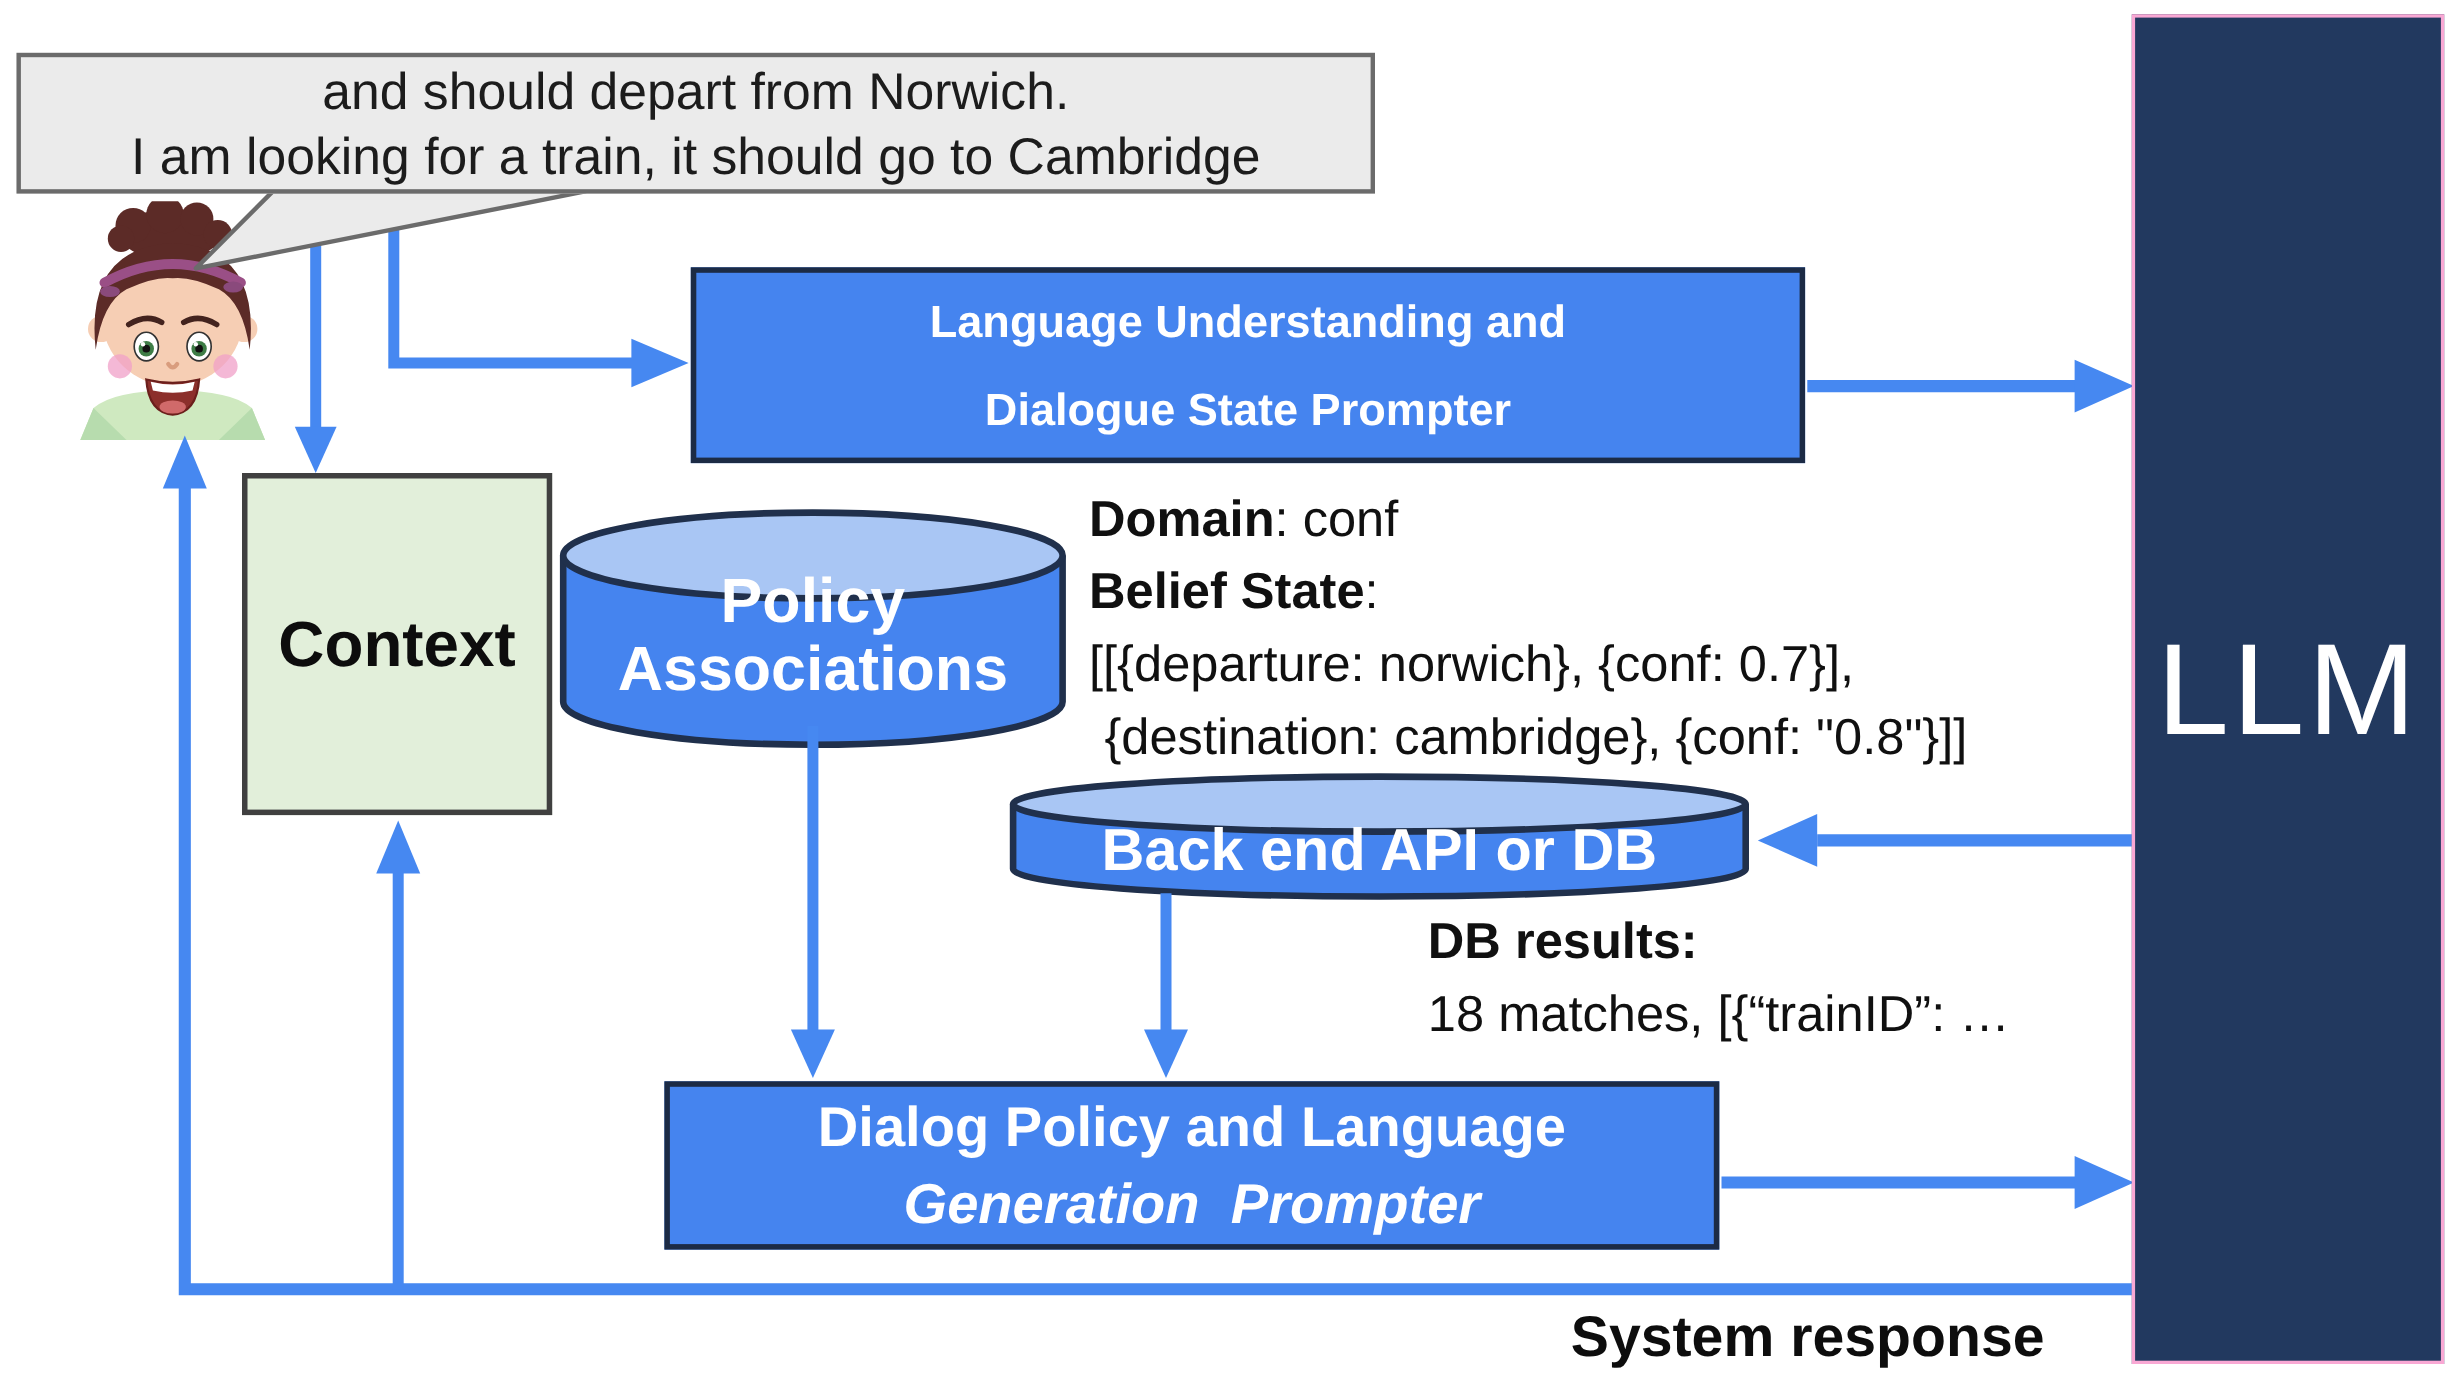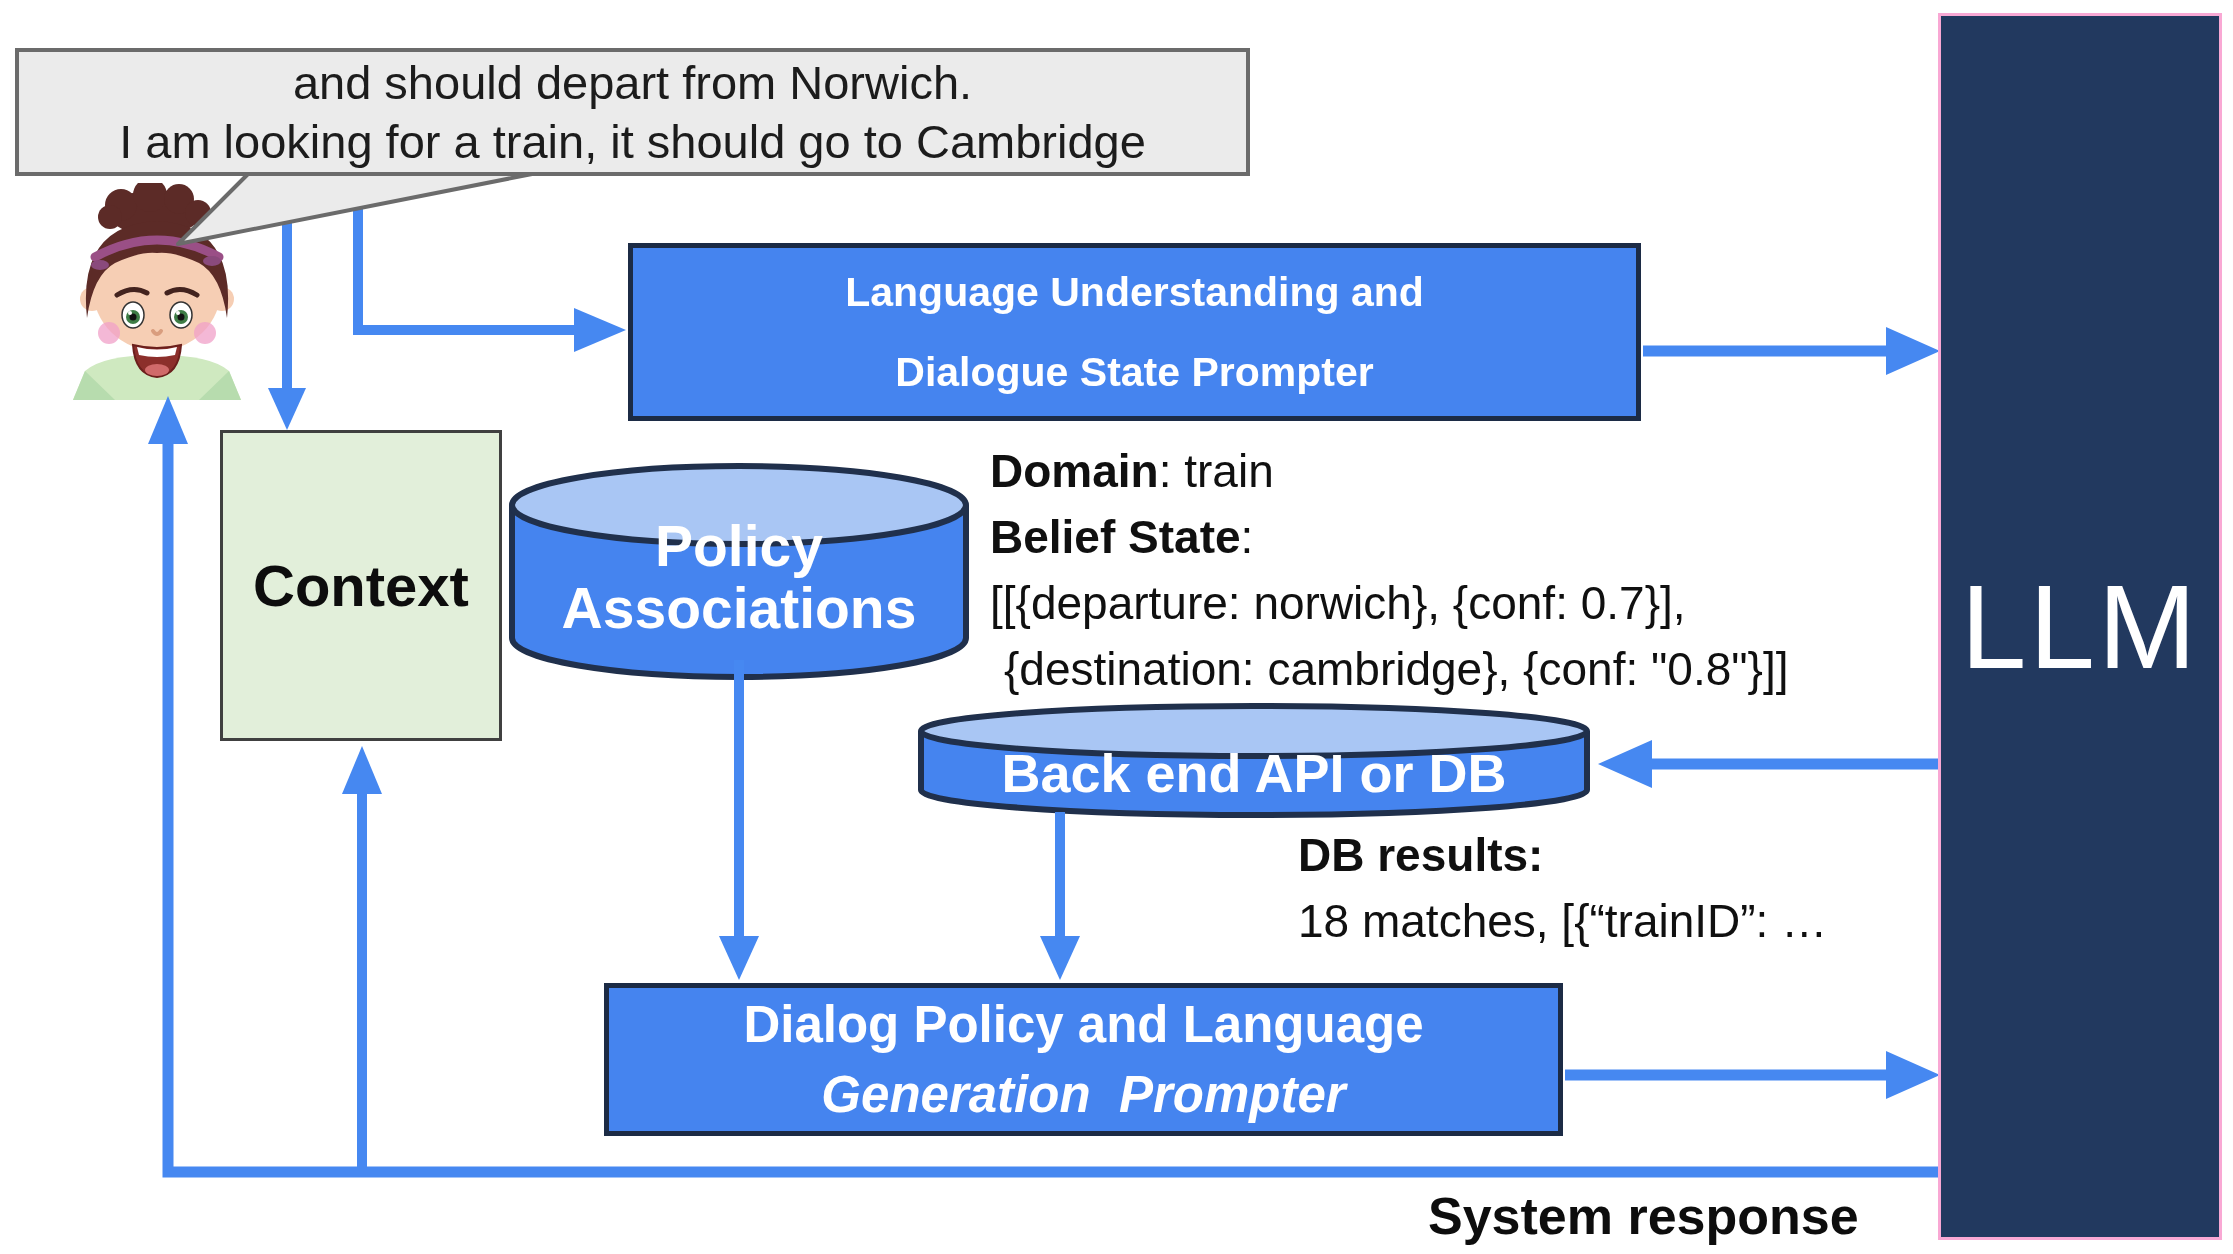--- a/index.html
+++ b/index.html
@@ -21,21 +21,21 @@
     background:#4584ef;border:5px solid #1c2b45;box-sizing:border-box;
     display:flex;flex-direction:column;justify-content:center;align-items:center;
     color:#ffffff;font-weight:bold;text-align:center;z-index:3;
   }
   .lu-box{left:628px;top:243px;width:1013px;height:178px;font-size:41px;line-height:80px;}
   .dialog-box{left:604px;top:983px;width:959px;height:153px;font-size:51px;line-height:70px;}
   .pre{white-space:pre;font-style:italic;}
   
   .context-box{
     left:220px;top:430px;width:282px;height:311px;
-    background:#e2efda;border:3px solid #404040;box-sizing:border-box;
+    background:#e2efda;border:5px solid #404040;box-sizing:border-box;
     display:flex;justify-content:center;align-items:center;
     color:#0d0d0d;font-weight:bold;font-size:58px;z-index:3;
   }
   
   .llm-box{
     left:1938px;top:13px;width:284px;height:1227px;
     background:#22395f;border:3px solid #f9a8d4;box-sizing:border-box;
     display:flex;justify-content:center;align-items:center;
     color:#ffffff;font-size:118px;font-weight:400;letter-spacing:3px;z-index:3;
   }
@@ -181,21 +181,21 @@
   <div class="abs cyl-label policy-label">
     <div>Policy</div>
     <div>Associations</div>
   </div>
 
   <div class="abs cyl-label backend-label">
     <div>Back end API or DB</div>
   </div>
 
   <div class="abs note belief-note">
-    <div><b>Domain</b><span>: train</span></div>
+    <div><b>Domain</b><span>: conf</span></div>
     <div><b>Belief State</b><span>:</span></div>
     <div>[[{departure: norwich}, {conf: 0.7}],</div>
     <div class="indent">{destination: cambridge}, {conf: "0.8"}]]</div>
   </div>
 
   <div class="abs note db-note">
     <div><b>DB results:</b></div>
     <div>18 matches, [{“trainID”: …</div>
   </div>
 

